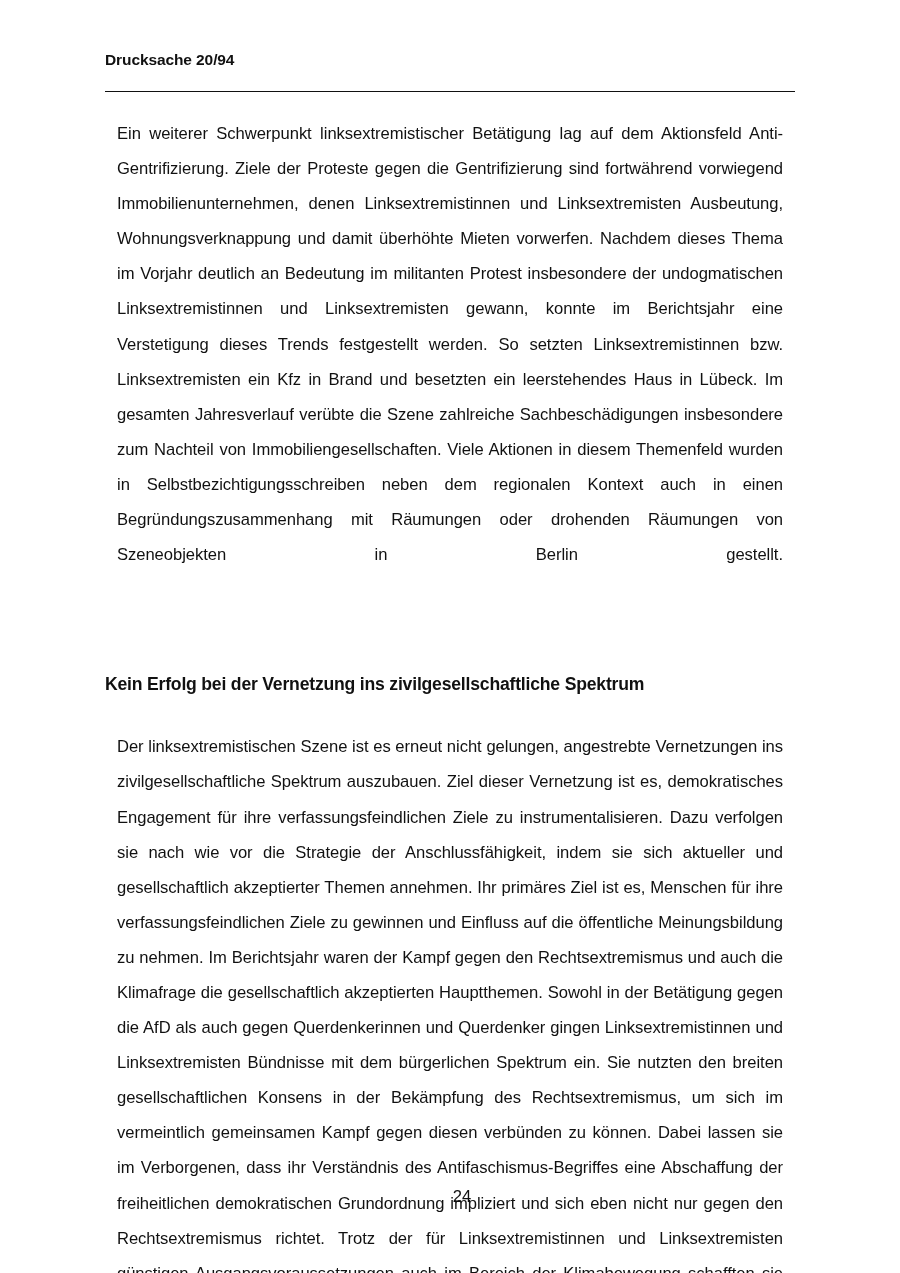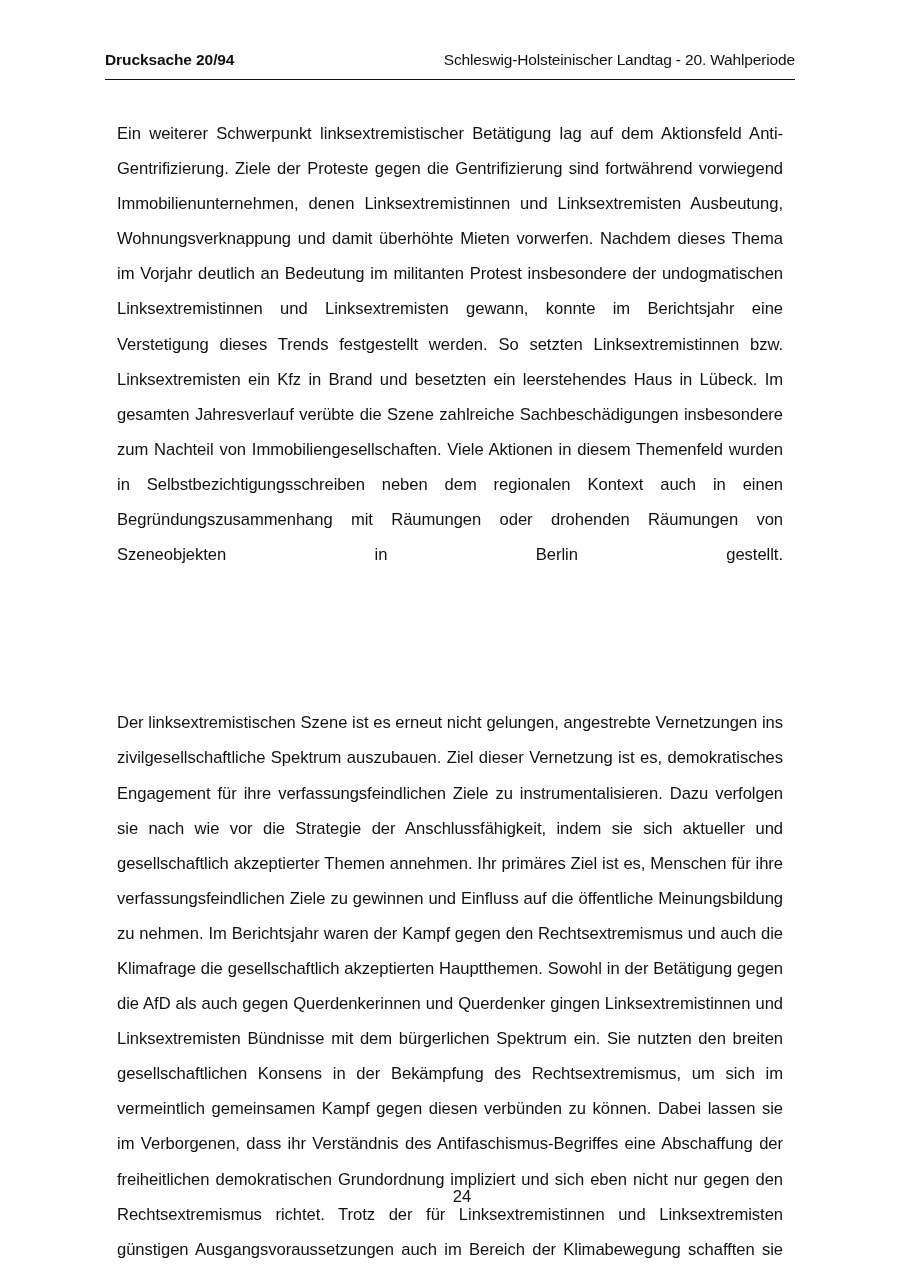--- a/index.html
+++ b/index.html
@@ -27,21 +27,21 @@
   
   .page-header {
     position: absolute;
     left: 105px;
     top: 50px;
     width: 690px;
     display: flex;
     justify-content: space-between;
     align-items: flex-end;
     border-bottom: 1.6px solid #111111;
-    padding-bottom: 9px;
+    padding-bottom: 21px;
     font-size: 15.5px;
     line-height: 20px;
     white-space: nowrap;
   }
   .page-header .doc-no {
     font-weight: bold;
     letter-spacing: -0.1px;
   }
   .page-header .parliament {
     font-weight: normal;
@@ -98,29 +98,29 @@
     padding-left: 12px;
   }
 </style>
 </head>
 <body>
 
 <div class="page">
 
   <div class="page-header">
     <span class="doc-no">Drucksache 20/94</span>
-    <span class="parliament">Schleswig-Holsteinischer Landtag - 20. Wahlperiode</span>
   </div>
 
   <div class="content">
 
     <p class="body-text">Ein weiterer Schwerpunkt linksextremistischer Betätigung lag auf dem Aktionsfeld Anti-Gentrifizierung. Ziele der Proteste gegen die Gentrifizierung sind fortwährend vorwiegend Immobilienunternehmen, denen Linksextremistinnen und Linksextremisten Ausbeutung, Wohnungsverknappung und damit überhöhte Mieten vorwerfen. Nachdem dieses Thema im Vorjahr deutlich an Bedeutung im militanten Protest insbesondere der undogmatischen Linksextremistinnen und Linksextremisten gewann, konnte im Berichtsjahr eine Verstetigung dieses Trends festgestellt werden. So setzten Linksextremistinnen bzw. Linksextremisten ein Kfz in Brand und besetzten ein leerstehendes Haus in Lübeck. Im gesamten Jahresverlauf verübte die Szene zahlreiche Sachbeschädigungen insbesondere zum Nachteil von Immobiliengesellschaften. Viele Aktionen in diesem Themenfeld wurden in Selbstbezichtigungsschreiben neben dem regionalen Kontext auch in einen Begründungszusammenhang mit Räumungen oder drohenden Räumungen von Szeneobjekten in Berlin gestellt.</p>
 
     <div class="gap-before-heading"></div>
 
+    <h2 class="section-heading">Kein Erfolg bei der Vernetzung ins zivilgesellschaftliche Spektrum</h2>
 
     <div class="gap-after-heading"></div>
 
     <p class="body-text">Der linksextremistischen Szene ist es erneut nicht gelungen, angestrebte Vernetzungen ins zivilgesellschaftliche Spektrum auszubauen. Ziel dieser Vernetzung ist es, demokratisches Engagement für ihre verfassungsfeindlichen Ziele zu instrumentalisieren. Dazu verfolgen sie nach wie vor die Strategie der Anschlussfähigkeit, indem sie sich aktueller und gesellschaftlich akzeptierter Themen annehmen. Ihr primäres Ziel ist es, Menschen für ihre verfassungsfeindlichen Ziele zu gewinnen und Einfluss auf die öffentliche Meinungsbildung zu nehmen. Im Berichtsjahr waren der Kampf gegen den Rechtsextremismus und auch die Klimafrage die gesellschaftlich akzeptierten Hauptthemen. Sowohl in der Betätigung gegen die AfD als auch gegen Querdenkerinnen und Querdenker gingen Linksextremistinnen und Linksextremisten Bündnisse mit dem bürgerlichen Spektrum ein. Sie nutzten den breiten gesellschaftlichen Konsens in der Bekämpfung des Rechtsextremismus, um sich im vermeintlich gemeinsamen Kampf gegen diesen verbünden zu können. Dabei lassen sie im Verborgenen, dass ihr Verständnis des Antifaschismus-Begriffes eine Abschaffung der freiheitlichen demokratischen Grundordnung impliziert und sich eben nicht nur gegen den Rechtsextremismus richtet. Trotz der für Linksextremistinnen und Linksextremisten günstigen Ausgangsvoraussetzungen auch im Bereich der Klimabewegung schafften sie es nicht, Personen des bürgerlichen Spektrums für eine dauerhafte Mitarbeit in linksextremistischen Zusammenhängen zu gewinnen oder zumindest intensivere Bündnisse</p>
 
   </div>
 
   <div class="page-number">24</div>
 
 </div>

